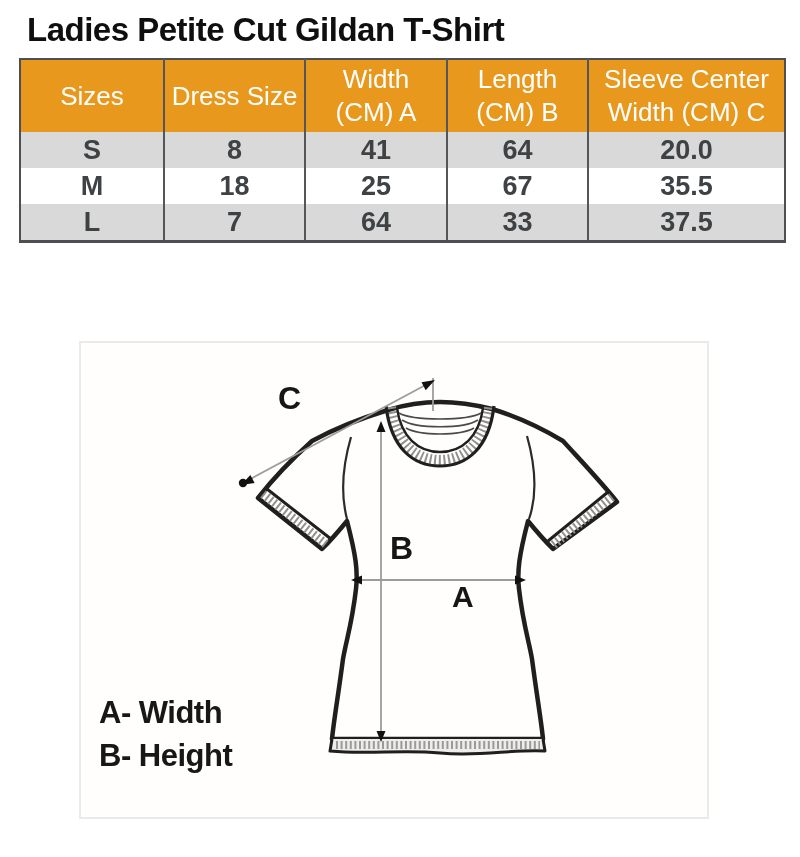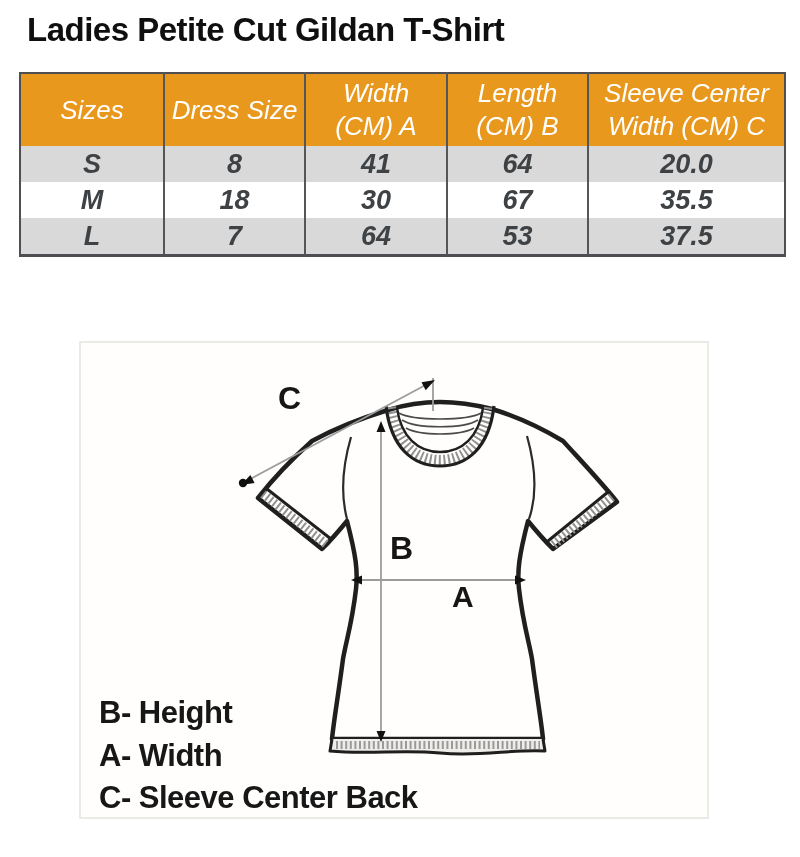--- a/index.html
+++ b/index.html
@@ -8,23 +8,23 @@
     position: relative; width: 800px; height: 857px; background: #ffffff; overflow: hidden;
   }
   
   .page-title {
     position: absolute; left: 27px; top: 11px;
     font-size: 33px; font-weight: bold; color: #0f0f0f; letter-spacing: -0.5px;
     white-space: nowrap;
   }
   
   table.size-table {
-    position: absolute; left: 19px; top: 72px; width: 765px;
+    position: absolute; left: 19px; top: 58px; width: 765px;
     border-collapse: collapse; table-layout: fixed;
-    border: 2px solid #4e4f52; border-bottom-width: 3px; font-style: italic;
+    border: 2px solid #4e4f52; border-bottom-width: 3px;
   }
   table.size-table col.c1 { width: 144px; }
   table.size-table col.c2 { width: 141px; }
   table.size-table col.c3 { width: 142px; }
   table.size-table col.c4 { width: 141px; }
   table.size-table col.c5 { width: 197px; }
   table.size-table th {
     background: var(--header-bg, #E8991D);
     color: var(--header-text, #ffffff);
     height: 72px; font-size: 26px; font-weight: 400;
@@ -95,29 +95,29 @@
         <tr>
           <td>S</td>
           <td>8</td>
           <td>41</td>
           <td>64</td>
           <td>20.0</td>
         </tr>
         <tr>
           <td>M</td>
           <td>18</td>
-          <td>30</td>
+          <td>25</td>
           <td>67</td>
           <td>35.5</td>
         </tr>
         <tr>
           <td>L</td>
           <td>7</td>
           <td>64</td>
-          <td>53</td>
+          <td>33</td>
           <td>37.5</td>
         </tr>
       </tbody>
   </table>
 
   <div class="diagram-box">
 
     <svg width="630" height="478" viewBox="79 341 630 478" xmlns="http://www.w3.org/2000/svg">
 
       <path d="M 388,410
@@ -184,19 +184,18 @@
         <polygon points="351,580 362,575.5 362,584.5" fill="#111"></polygon>
         <polygon points="526,580 515,575.5 515,584.5" fill="#111"></polygon>
       </g>
 
       <text x="278" y="409" font-family="Liberation Sans, sans-serif" font-size="32" font-weight="bold" fill="#161616">C</text>
       <text x="390" y="559" font-family="Liberation Sans, sans-serif" font-size="32" font-weight="bold" fill="#161616">B</text>
       <text x="452" y="607" font-family="Liberation Sans, sans-serif" font-size="30" font-weight="bold" fill="#161616">A</text>
     </svg>
 
     <div class="legend">
+      <div>A- Width</div>
       <div>B- Height</div>
-      <div>A- Width</div>
-      <div>C- Sleeve Center Back</div>
     </div>
 
   </div>
 </div>
 
 </body></html>

